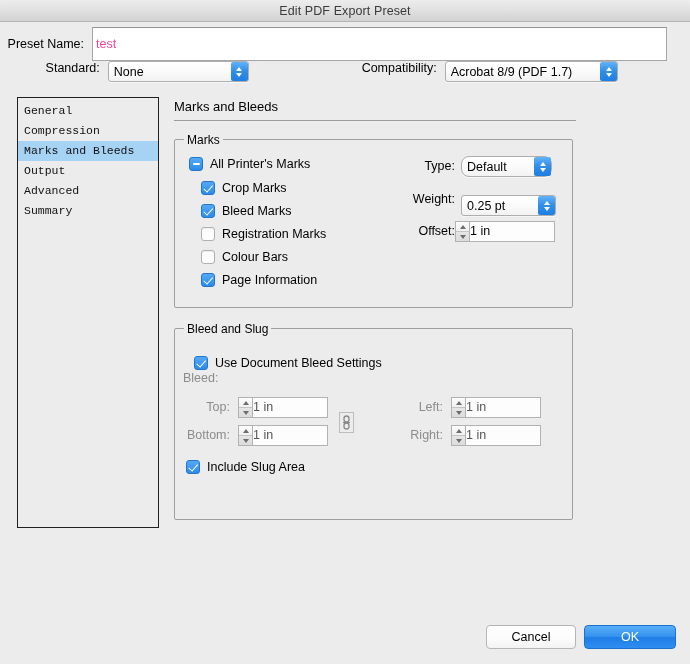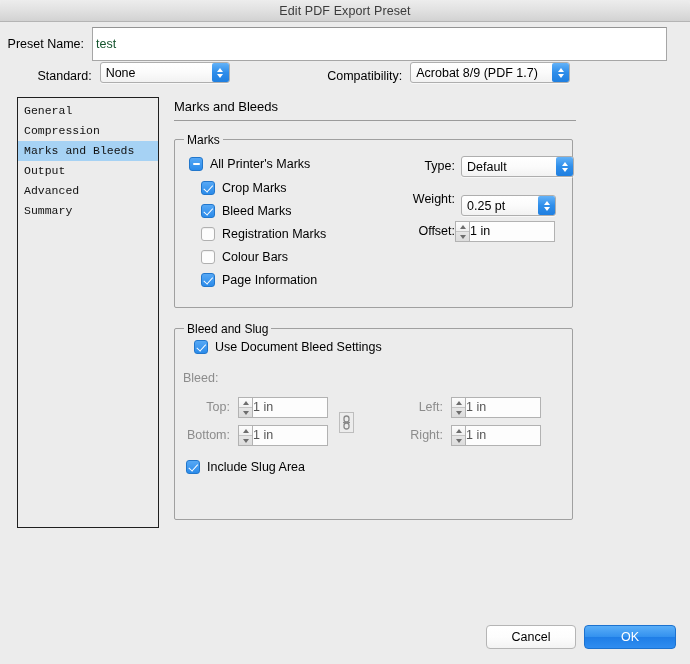--- a/index.html
+++ b/index.html
@@ -57,34 +57,34 @@
   }
   .textfield {
     background: #fff;
     border: 1px solid #a6a6a6;
     border-top-color: #949494;
     box-sizing: border-box;
     height: 21px;
     line-height: 19px;
     padding: 16px 3px;
     font-size: 12.5px;
-    color: #14532d;
+    color: #ec4899;
     font-family: "Liberation Sans", sans-serif;
   }
   #preset-name-input {
     width: 575px;
   }
 
   .row-standard {
     position: absolute;
     left: 0; top: 61px;
-    width: 570px;
+    width: 618px;
     height: 22px;
     display: flex;
-    align-items: flex-end;
+    align-items: flex-start;
   }
   .label-standard {
     width: 110px;
     text-align: right;
     padding-right: 8px;
     font-size: 12.5px;
     box-sizing: border-box;
   }
   .label-compat {
     width: 200px;
@@ -129,21 +129,21 @@
     display: block;
     width: 0; height: 0;
     border-left: 3.5px solid transparent;
     border-right: 3.5px solid transparent;
   }
   .popup-arrows .up   { border-bottom: 4px solid #fff; margin-bottom: 2px; }
   .popup-arrows .down { border-top: 4px solid #fff; }
 
   #standard-popup { width: 144px; }
   #compat-popup   { width: 177px; }
-  #type-popup     { width: 113px; }
+  #type-popup     { width: 91px; border-radius: 8px; }
   #weight-popup   { width: 95px; }
 
   
   .sidebar {
     position: absolute;
     left: 17px; top: 97px;
     width: 142px;
     height: 431px;
     background: #ececec;
     border: 1.5px solid #1f1f1f;
@@ -457,21 +457,21 @@
         <i></i>
       </span>
   </span>
   <span class="stepper-field enabled">1 in</span>
 </div>
 
 <div id="bleed-group" class="groupbox">
   <span class="groupbox-title">Bleed and Slug</span>
 </div>
 
-<div class="checkrow" style="left:186px; top:340px;padding-left:8px;">
+<div class="checkrow" style="left:186px; top:356px;padding-left:8px;">
   <span class="cb on"></span>
   <span class="cb-label">Use Document Bleed Settings</span>
 </div>
 
 <div class="fieldlabel dim" style="left:183px; top:371px; width:60px; text-align:left;">Bleed:</div>
 
 <div class="fieldlabel dim" style="left:160px; top:400px; width:70px;">Top:</div>
 <div class="stepper-combo" style="left:238px; top:397px; width:90px;">
   <span class="stepper">
     <span class="half top">

